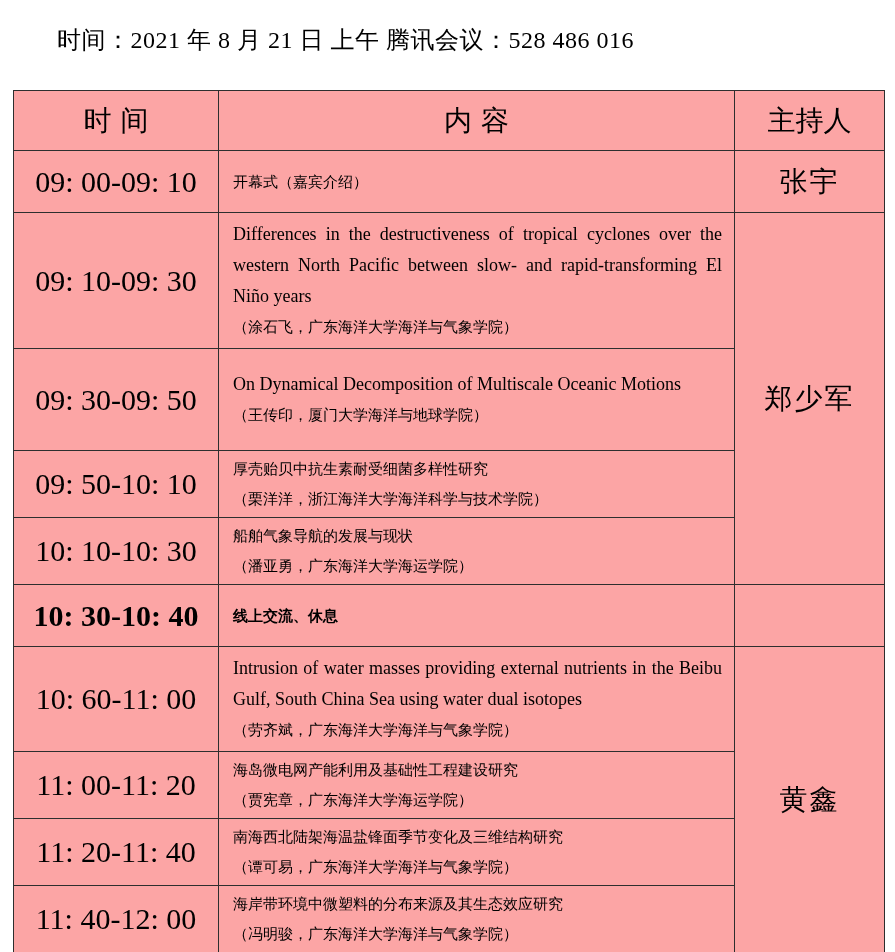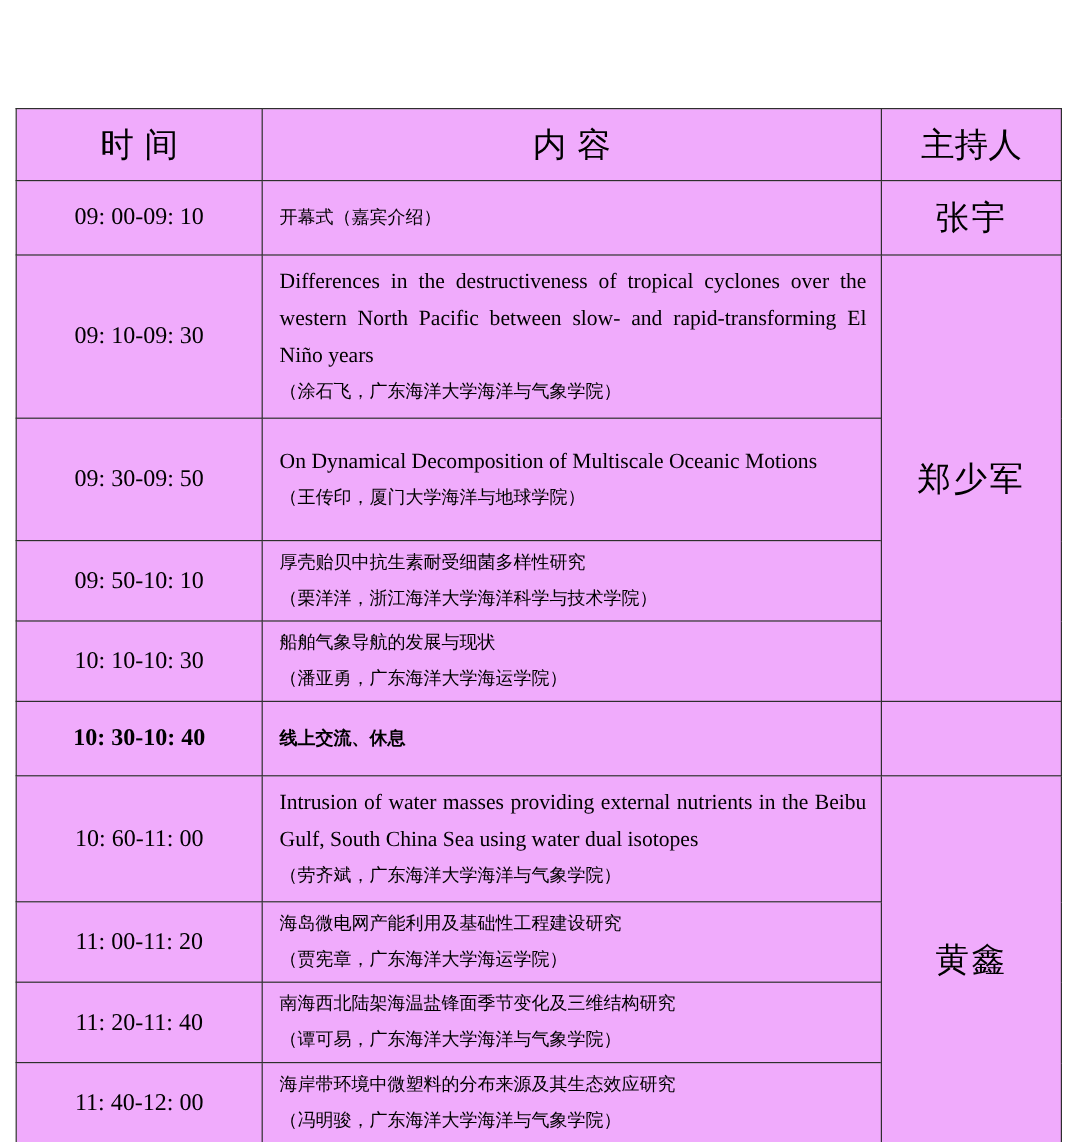--- a/index.html
+++ b/index.html
@@ -33,33 +33,33 @@
     width: 871px;
     border-collapse: collapse;
     table-layout: fixed;
   }
   table.agenda col.c-time    { width: 205px; }
   table.agenda col.c-content { width: 516px; }
   table.agenda col.c-host    { width: 150px; }
   table.agenda th, table.agenda td {
     border: 1.5px solid #2e2e2e;
     vertical-align: middle;
-    background: #f0abfc;
+    background: #fca5a5;
   }
   thead tr { height: 60px; }
   thead th {
     font-weight: 400;
     font-size: 28px;
     text-align: center;
   }
   thead th.spread { letter-spacing: 9px; text-indent: 9px; }
   thead th { border-bottom-width: 2px; }
   td.time-cell {
     text-align: center;
-    font-size: 20px;
+    font-size: 30px;
     white-space: nowrap;
   }
   td.content-cell {
     padding: 3px 12px 3px 14px;
     font-size: 21px;
   }
   .content-line { display: block; }
   .content-line.en {
     font-size: 18px;
     line-height: 31px;
@@ -86,20 +86,21 @@
   tbody tr:nth-child(6)  { height: 62px; font-weight: bold;  }
   tbody tr:nth-child(7)  { height: 105px; }
   tbody tr:nth-child(8)  { height: 65px;  }
   tbody tr:nth-child(9)  { height: 65px;  }
   tbody tr:nth-child(10) { height: 66px;  }
 </style>
 </head>
 <body>
 
 <div class="page">
+  <div class="meeting-info">时间：2021 年 8 月 21 日 上午 腾讯会议：528 486 016</div>
 
   <table class="agenda">
     <colgroup>
       <col class="c-time">
       <col class="c-content">
       <col class="c-host">
     </colgroup>
     <thead>
       <tr>
           <th class="spread">时间</th>

